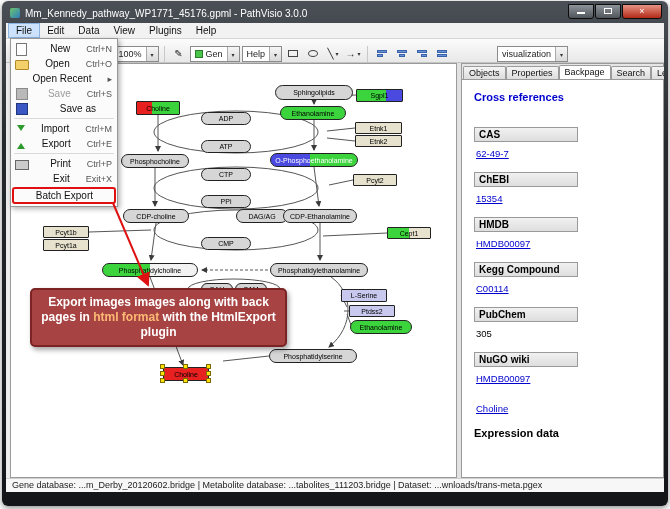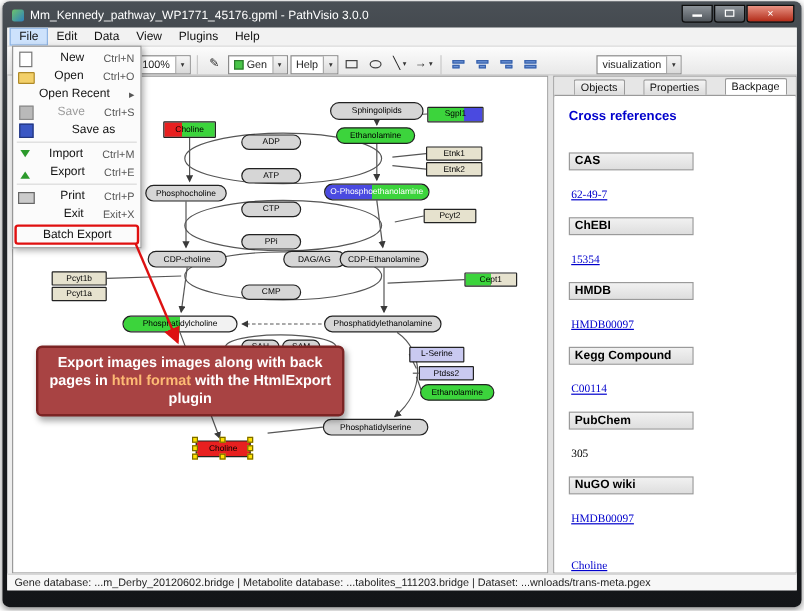--- a/index.html
+++ b/index.html
@@ -39,28 +39,28 @@
 .albars .long{width:10px;}.albars .short{width:6px;}
 .al-left{align-items:flex-start;}.al-center{align-items:center;}.al-right{align-items:flex-end;}
 .viz-combo{margin-left:44px;}
 
 .main{position:absolute;left:0;top:40px;width:658px;height:415px;}
 .canvas{position:absolute;left:4px;top:0;width:447px;height:415px;background:#fff;border:1px solid #9a9a9a;overflow:hidden;}
 .canvas svg{position:absolute;left:0;top:0;}
 .splitter{position:absolute;left:451px;top:0;width:4px;height:415px;background:#e2e2e2;}
 .panel{position:absolute;left:455px;top:0;width:203px;height:415px;background:#fff;border:1px solid #9a9a9a;}
 .side-tabs{height:16px;display:flex;align-items:flex-end;background:#e6e6e6;border-bottom:1px solid #9a9a9a;padding:2px 0 0 1px;}
-.tab{font-size:9px;padding:1px 5px;margin-left:15px;border:1px solid #9a9a9a;border-bottom:none;border-radius:2px 2px 0 0;
+.tab{font-size:9px;padding:1px 5px;margin-left:0;border:1px solid #9a9a9a;border-bottom:none;border-radius:2px 2px 0 0;
  background:linear-gradient(#f5f5f5,#dcdcdc);color:#111;}
 .tab.active{background:#fff;padding-bottom:2px;}
 .panel-content{position:absolute;left:0;top:17px;right:0;bottom:0;background:#fff;overflow:hidden;padding:10px 0 0 12px;}
 .bp-title{color:#0000cc;font-weight:bold;font-size:11px;margin-bottom:24px;}
 .bp-section{margin-bottom:11px;}
 .bp-header{width:104px;background:linear-gradient(#f1f1f1,#dedede);border:1px solid #9a9a9a;font-size:10px;font-weight:bold;padding:1px 4px;color:#000;}
-.bp-value{display:inline-block;margin:16px 0 0 2px;font-size:9.5px;color:#0000cc;text-decoration:underline;font-family:Liberation Serif, serif;}
+.bp-value{display:inline-block;margin:6px 0 0 2px;font-size:9.5px;color:#0000cc;text-decoration:underline;}
 .bp-value.plain{color:#000;text-decoration:none;}
 .bp-footer{font-size:11px;font-weight:bold;color:#000;margin-top:0;}
 
 .statusbar{position:absolute;left:0;top:455px;width:658px;height:14px;background:#f7f7f7;border-top:1px solid #cfcfcf;
  font-size:9px;color:#222;line-height:13px;padding-left:6px;white-space:nowrap;overflow:hidden;}
 
 .pnode{position:absolute;border:1px solid #222;color:#000;font-size:7px;line-height:1;display:flex;align-items:center;justify-content:center;
  white-space:nowrap;overflow:hidden;z-index:2;}
 .handle{position:absolute;width:5px;height:5px;background:#ffe200;border:1px solid #7a6a00;z-index:3;}
 

